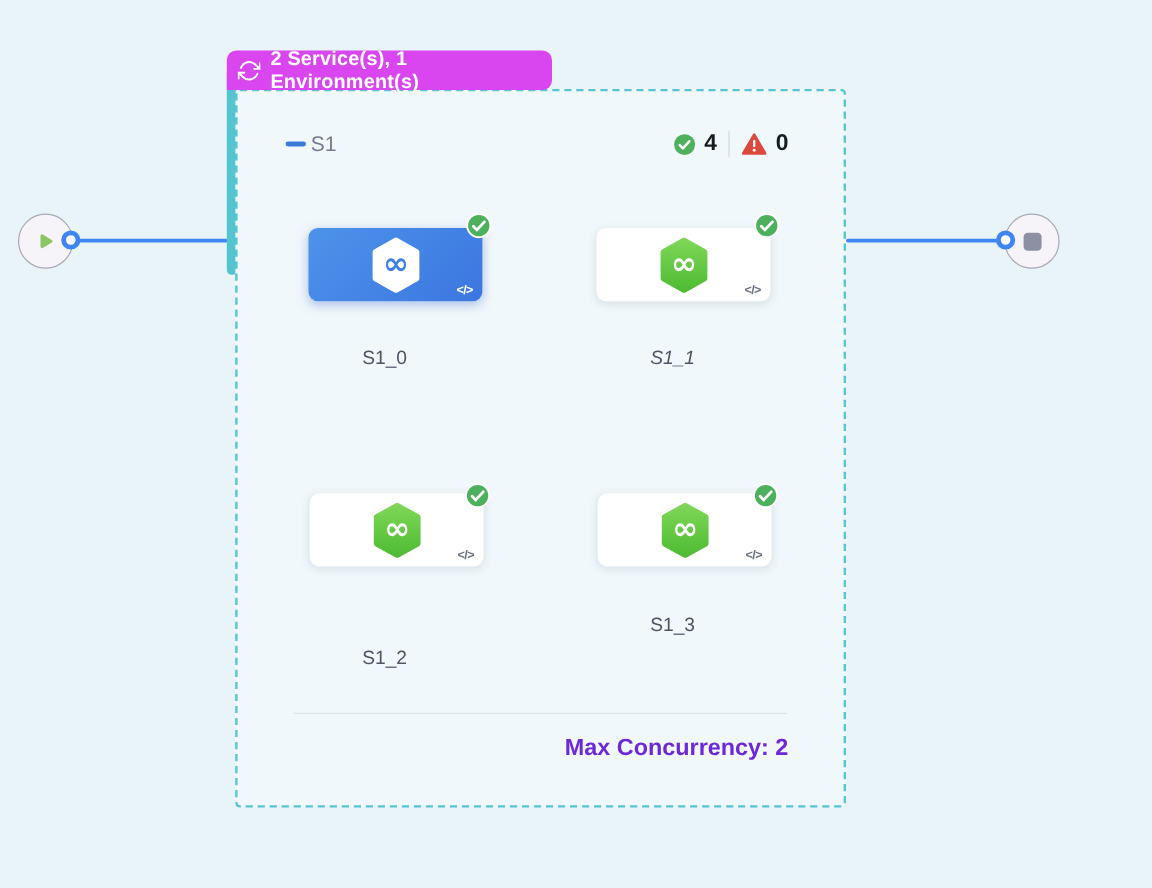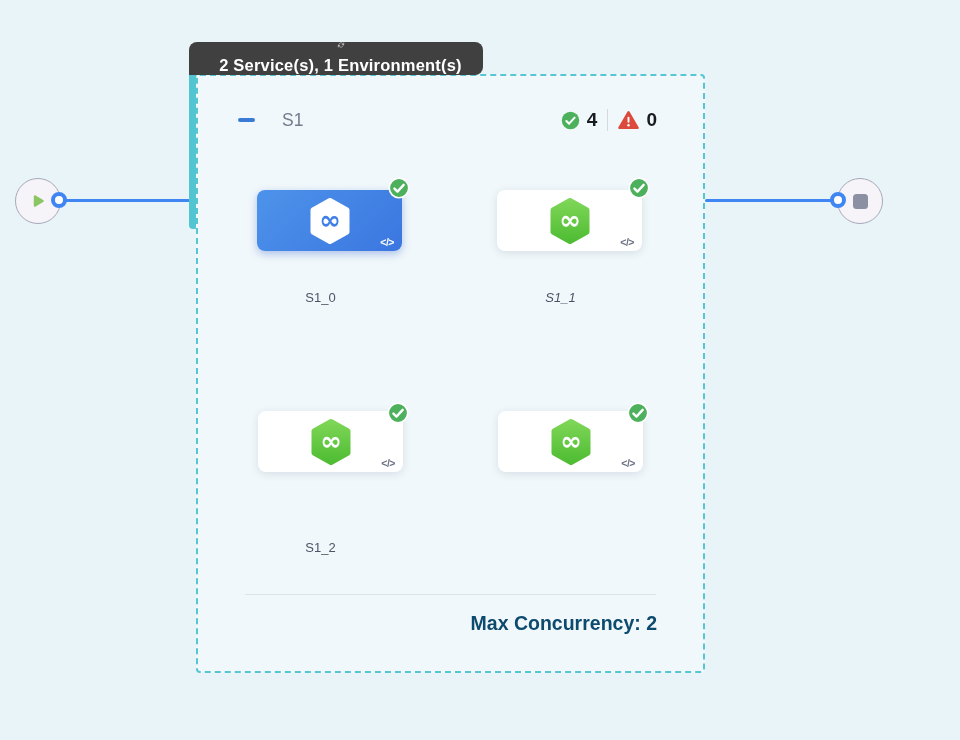--- a/index.html
+++ b/index.html
@@ -29,53 +29,53 @@
   .node-start{left:15px;}
   .node-end{left:837px;}
   .stop-square{width:15px;height:15px;background:#8b90a2;border-radius:3.5px;}
 
   
   .group-tail{position:absolute;left:189px;top:60px;width:9px;height:169px;
     background:#52c5d0;border-radius:0 0 4px 4px;z-index:1;}
   .group-panel{position:absolute;left:196px;top:74px;width:509px;height:599px;
     background:#f1f8fb;border:2px dashed #55c6d2;border-radius:4px;
     box-sizing:border-box;z-index:2;}
-  .group-badge{position:absolute;left:189px;top:42px;width:294px;height:33px;
-    background:#404040;border-radius:8px 8px 8px 0;box-sizing:border-box;
+  .group-badge{position:absolute;left:189px;top:42px;width:271px;height:33px;
+    background:#d946ef;border-radius:8px 8px 8px 0;box-sizing:border-box;
     display:flex;align-items:center;padding-left:9px;gap:8px;z-index:3;
-    color:#ffffff;font-size:16.5px;font-weight:600;letter-spacing:.2px;flex-direction:column;}
+    color:#ffffff;font-size:16.5px;font-weight:600;letter-spacing:.2px;}
 
   
   .group-header{position:absolute;left:238px;top:105px;width:419px;height:30px;
     display:flex;align-items:center;z-index:4;}
   .minus{width:17px;height:4px;background:#3a7bd5;border-radius:2px;cursor:pointer;}
-  .gtitle{margin-left:27px;font-size:17.5px;color:#747b8b;font-weight:500;}
+  .gtitle{margin-left:4px;font-size:17.5px;color:#747b8b;font-weight:500;}
   .spacer{flex:1;}
   .hicon{display:flex;align-items:center;}
   .cnt{font-size:19px;font-weight:600;color:#181b21;margin-left:7px;}
   .vdiv{width:1px;height:22px;background:#d5d8de;margin:0 10px;}
 
   
   .card{position:absolute;width:145px;height:61px;border-radius:8px;
     display:flex;align-items:center;justify-content:center;cursor:pointer;z-index:4;}
   .card-default{background:#ffffff;box-shadow:0 2px 8px rgba(15,40,80,.12);}
   .card-selected{background:linear-gradient(135deg,#4d93ea,#3b76e0);
     box-shadow:0 3px 9px rgba(40,90,200,.35);}
   .code{position:absolute;right:8px;bottom:3px;font-size:10.5px;font-weight:700;
     letter-spacing:-0.5px;color:#6a7080;}
   .code-white{color:#ffffff;}
   .check-badge{position:absolute;width:22px;height:22px;z-index:5;}
   .card-label{position:absolute;width:145px;text-align:center;z-index:4;
-    font-size:13px;color:#4d5466;}
+    font-size:16px;color:#4d5466;}
 
   
   .hdivider{position:absolute;left:245px;top:594px;width:411px;height:1px;
     background:#dfe3e8;z-index:4;}
   .maxc{position:absolute;left:245px;top:612px;width:412px;text-align:right;
-    font-size:19.5px;font-weight:700;color:#0c4a6e;z-index:4;}
+    font-size:19.5px;font-weight:700;color:#6d28d9;z-index:4;}
 </style>
 </head>
 <body>
 
 <div class="canvas">
 
   <svg width="0" height="0" style="position:absolute" aria-hidden="true">
     <defs>
       <linearGradient id="hexGreen" x1="0" y1="0" x2="0" y2="1">
         <stop offset="0" stop-color="#7ed657"></stop>
@@ -171,20 +171,21 @@
   <div class="check-badge" style="left:627px;top:402px;">
     <svg width="22" height="22" viewBox="0 0 24 24">
         <circle cx="12" cy="12" r="10.6" fill="#4cb05c" stroke="#ffffff" stroke-width="1.8"></circle>
         <path d="M7 12.6 l3.3 3.3 l6.8-7.3" stroke="#ffffff" stroke-width="2.6" fill="none" stroke-linecap="round" stroke-linejoin="round"></path>
       </svg>
   </div>
 
   <div class="card-label" style="left:248px;top:290px;">S1_0</div>
   <div class="card-label" style="left:488px;top:290px;font-style:italic;">S1_1</div>
   <div class="card-label" style="left:248px;top:540px;">S1_2</div>
+  <div class="card-label" style="left:488px;top:513px;">S1_3</div>
 
   <div class="hdivider"></div>
   <div class="maxc">Max Concurrency: 2</div>
 
   <div class="flow-node node-start">
     <svg width="20" height="20" viewBox="0 0 20 20">
       <path d="M7 5.5 L14.5 10 L7 14.5 Z" fill="#8cc564" stroke="#8cc564" stroke-width="2.5" stroke-linejoin="round"></path>
     </svg>
   </div>
   <div class="flow-node node-end">

